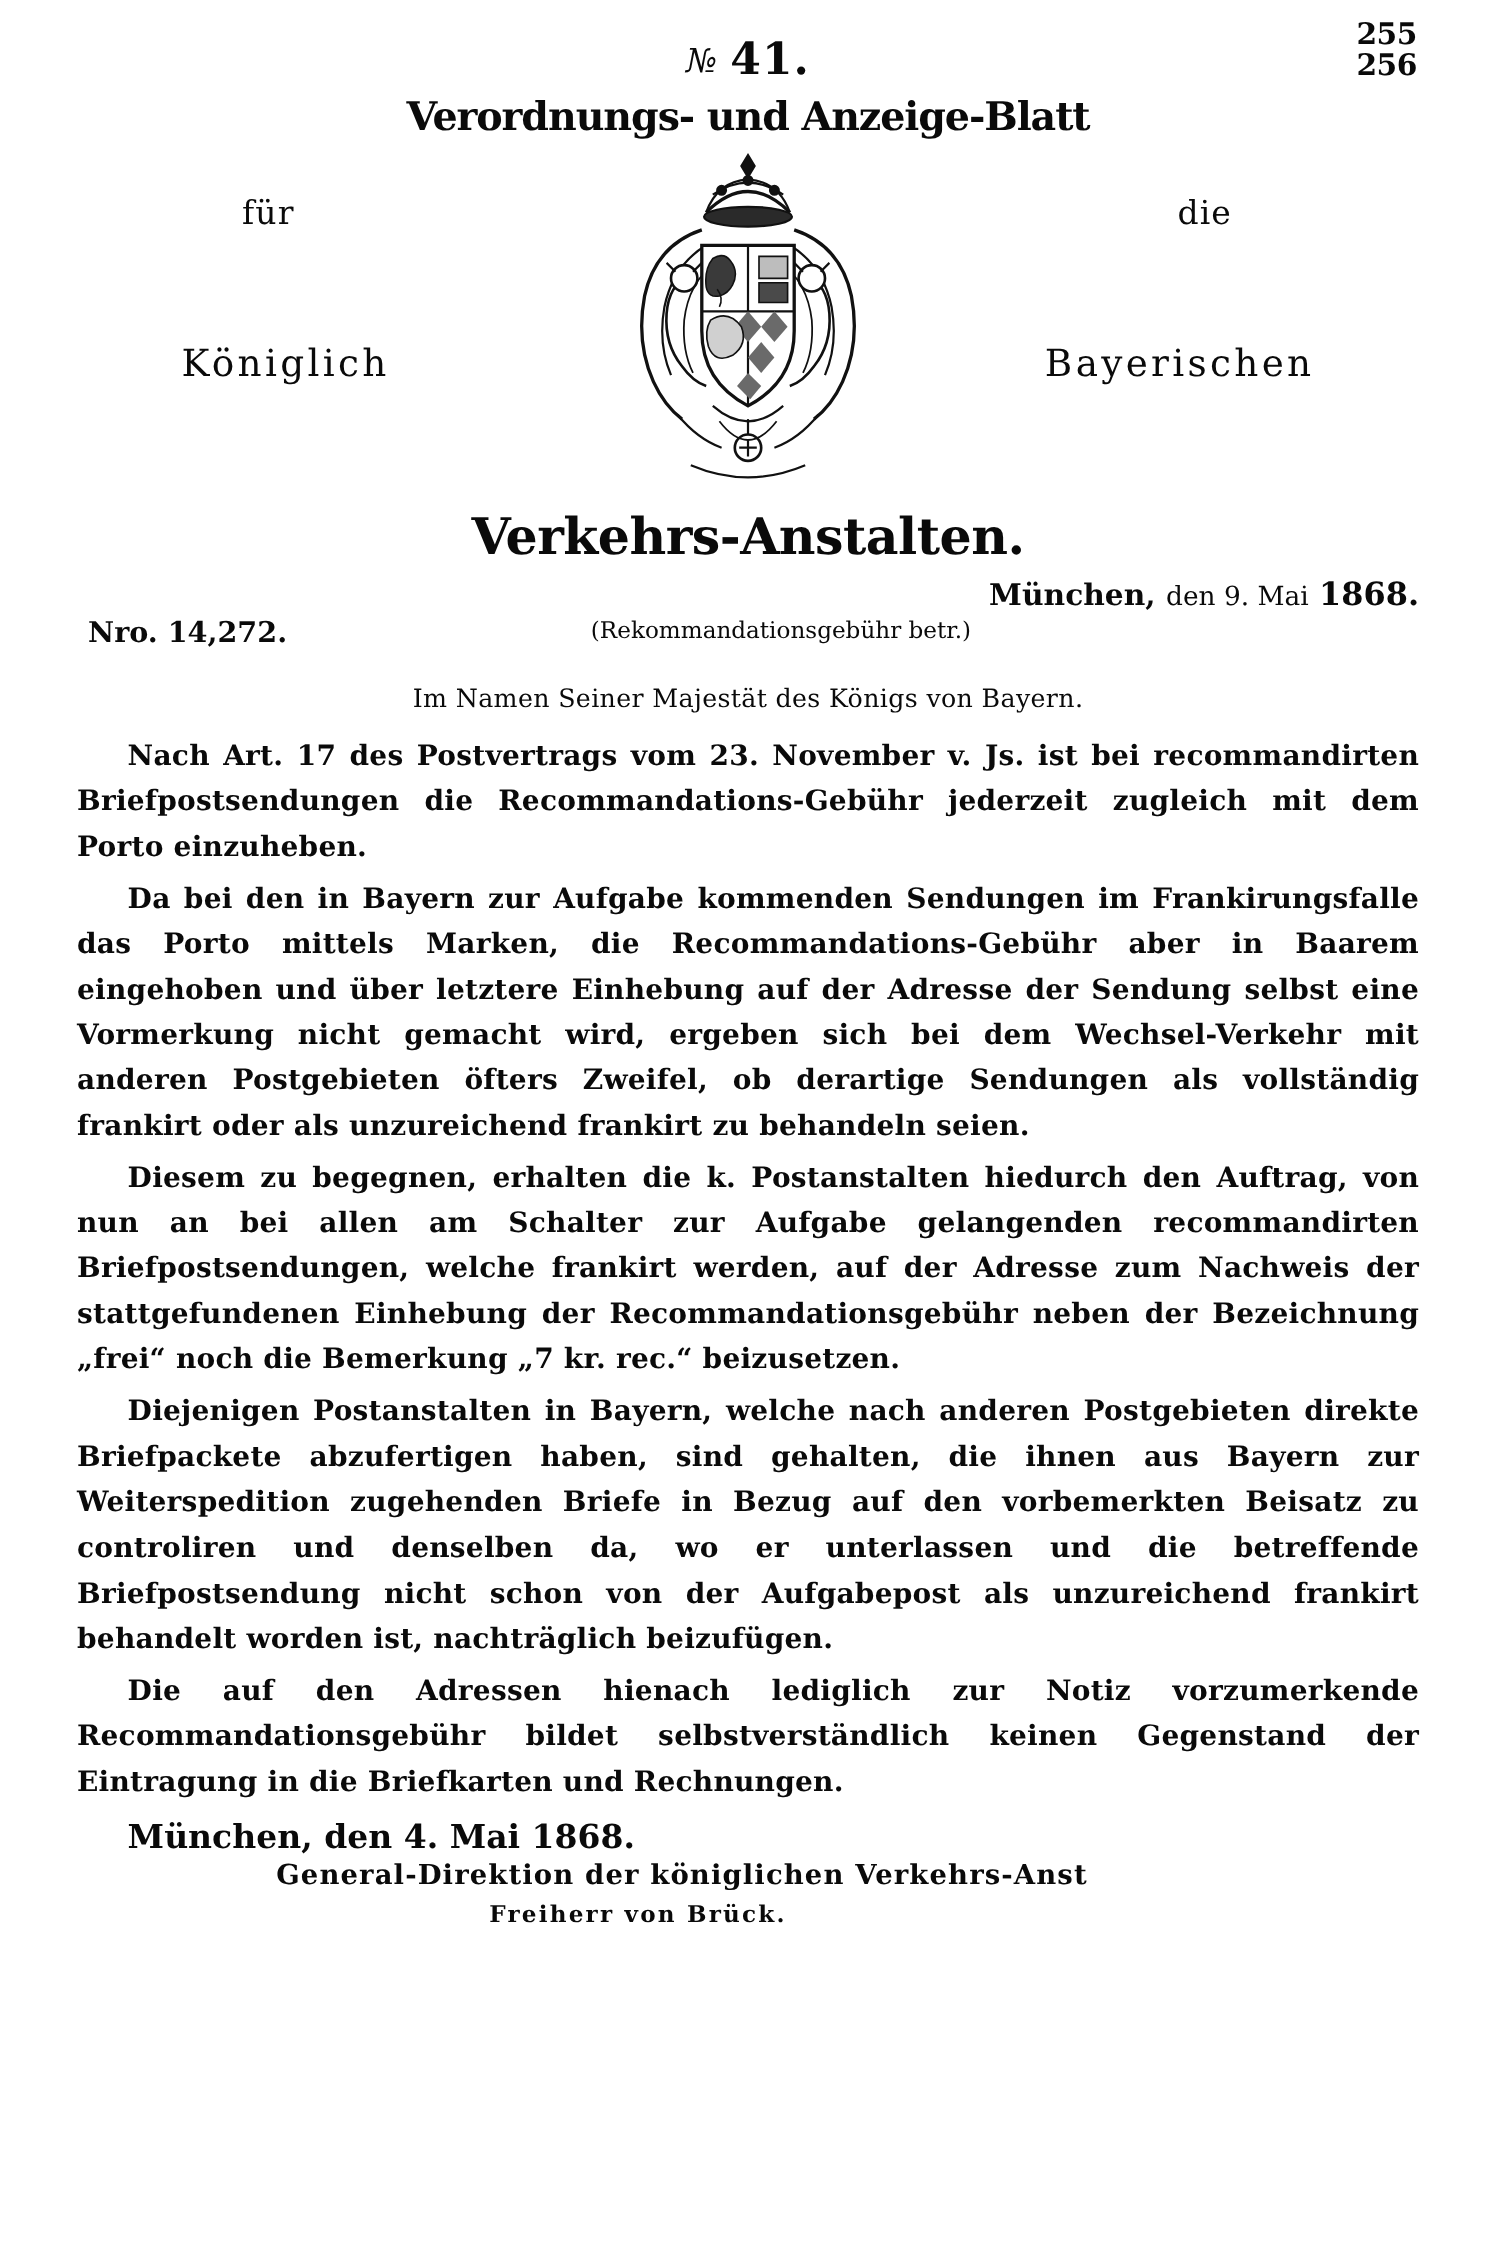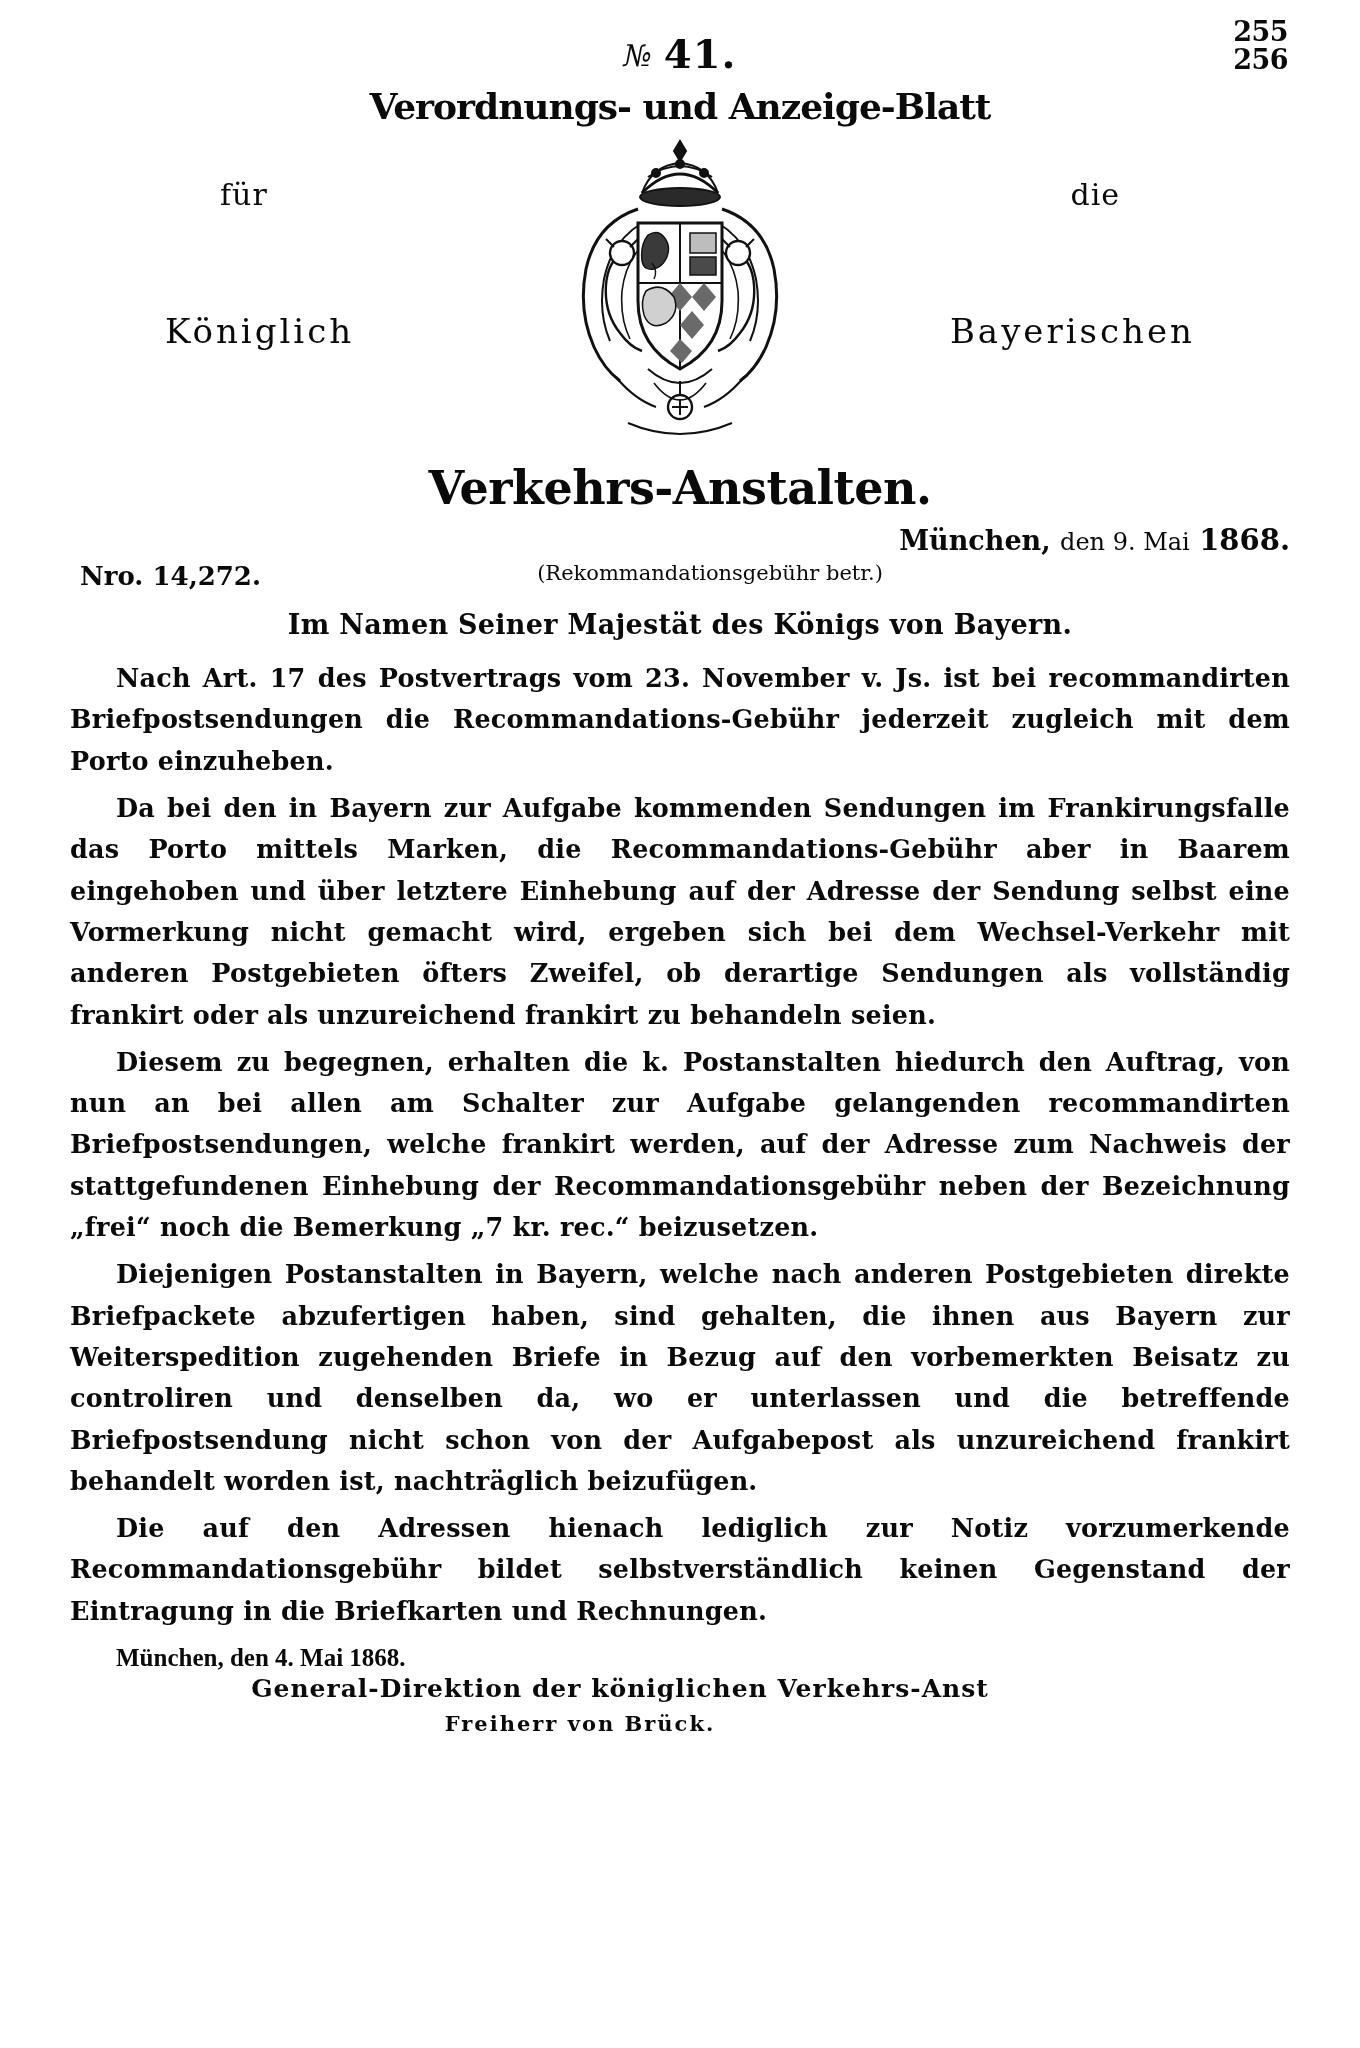--- a/index.html
+++ b/index.html
@@ -135,23 +135,23 @@
   .subject {
     text-align: center;
     font-family: "DejaVu Serif", serif;
     font-size: 21px;
     padding-left: 60px;
   }
 
   .in-name {
     text-align: center;
     font-family: "DejaVu Serif", serif;
-    font-weight: bold;
-    font-size: 27px;
-    margin-top: 14px;
+    font-weight: normal;
+    font-size: 23px;
+    margin-top: 28px;
     letter-spacing: 0.3px;
   }
 
   
   .body-text {
     margin-top: 18px;
     font-family: "DejaVu Serif", serif;
     font-size: 25.5px;
     line-height: 1.62;
     text-align: justify;
@@ -163,23 +163,22 @@
     margin: 0 0 6px 0;
     text-indent: 46px;
   }
 
   .signature-block {
     margin-top: 12px;
     font-family: "DejaVu Serif", serif;
     font-weight: bold;
   }
   .sig-date {
-    font-size: 25px;
+    font-size: 30px;
     padding-left: 46px;
-    font-family: Liberation Serif, serif;
   }
   .sig-office {
     text-align: center;
     font-size: 25px;
     margin-top: 2px;
     letter-spacing: 1px;
     padding-right: 120px;
   }
   .sig-name {
     text-align: center;

